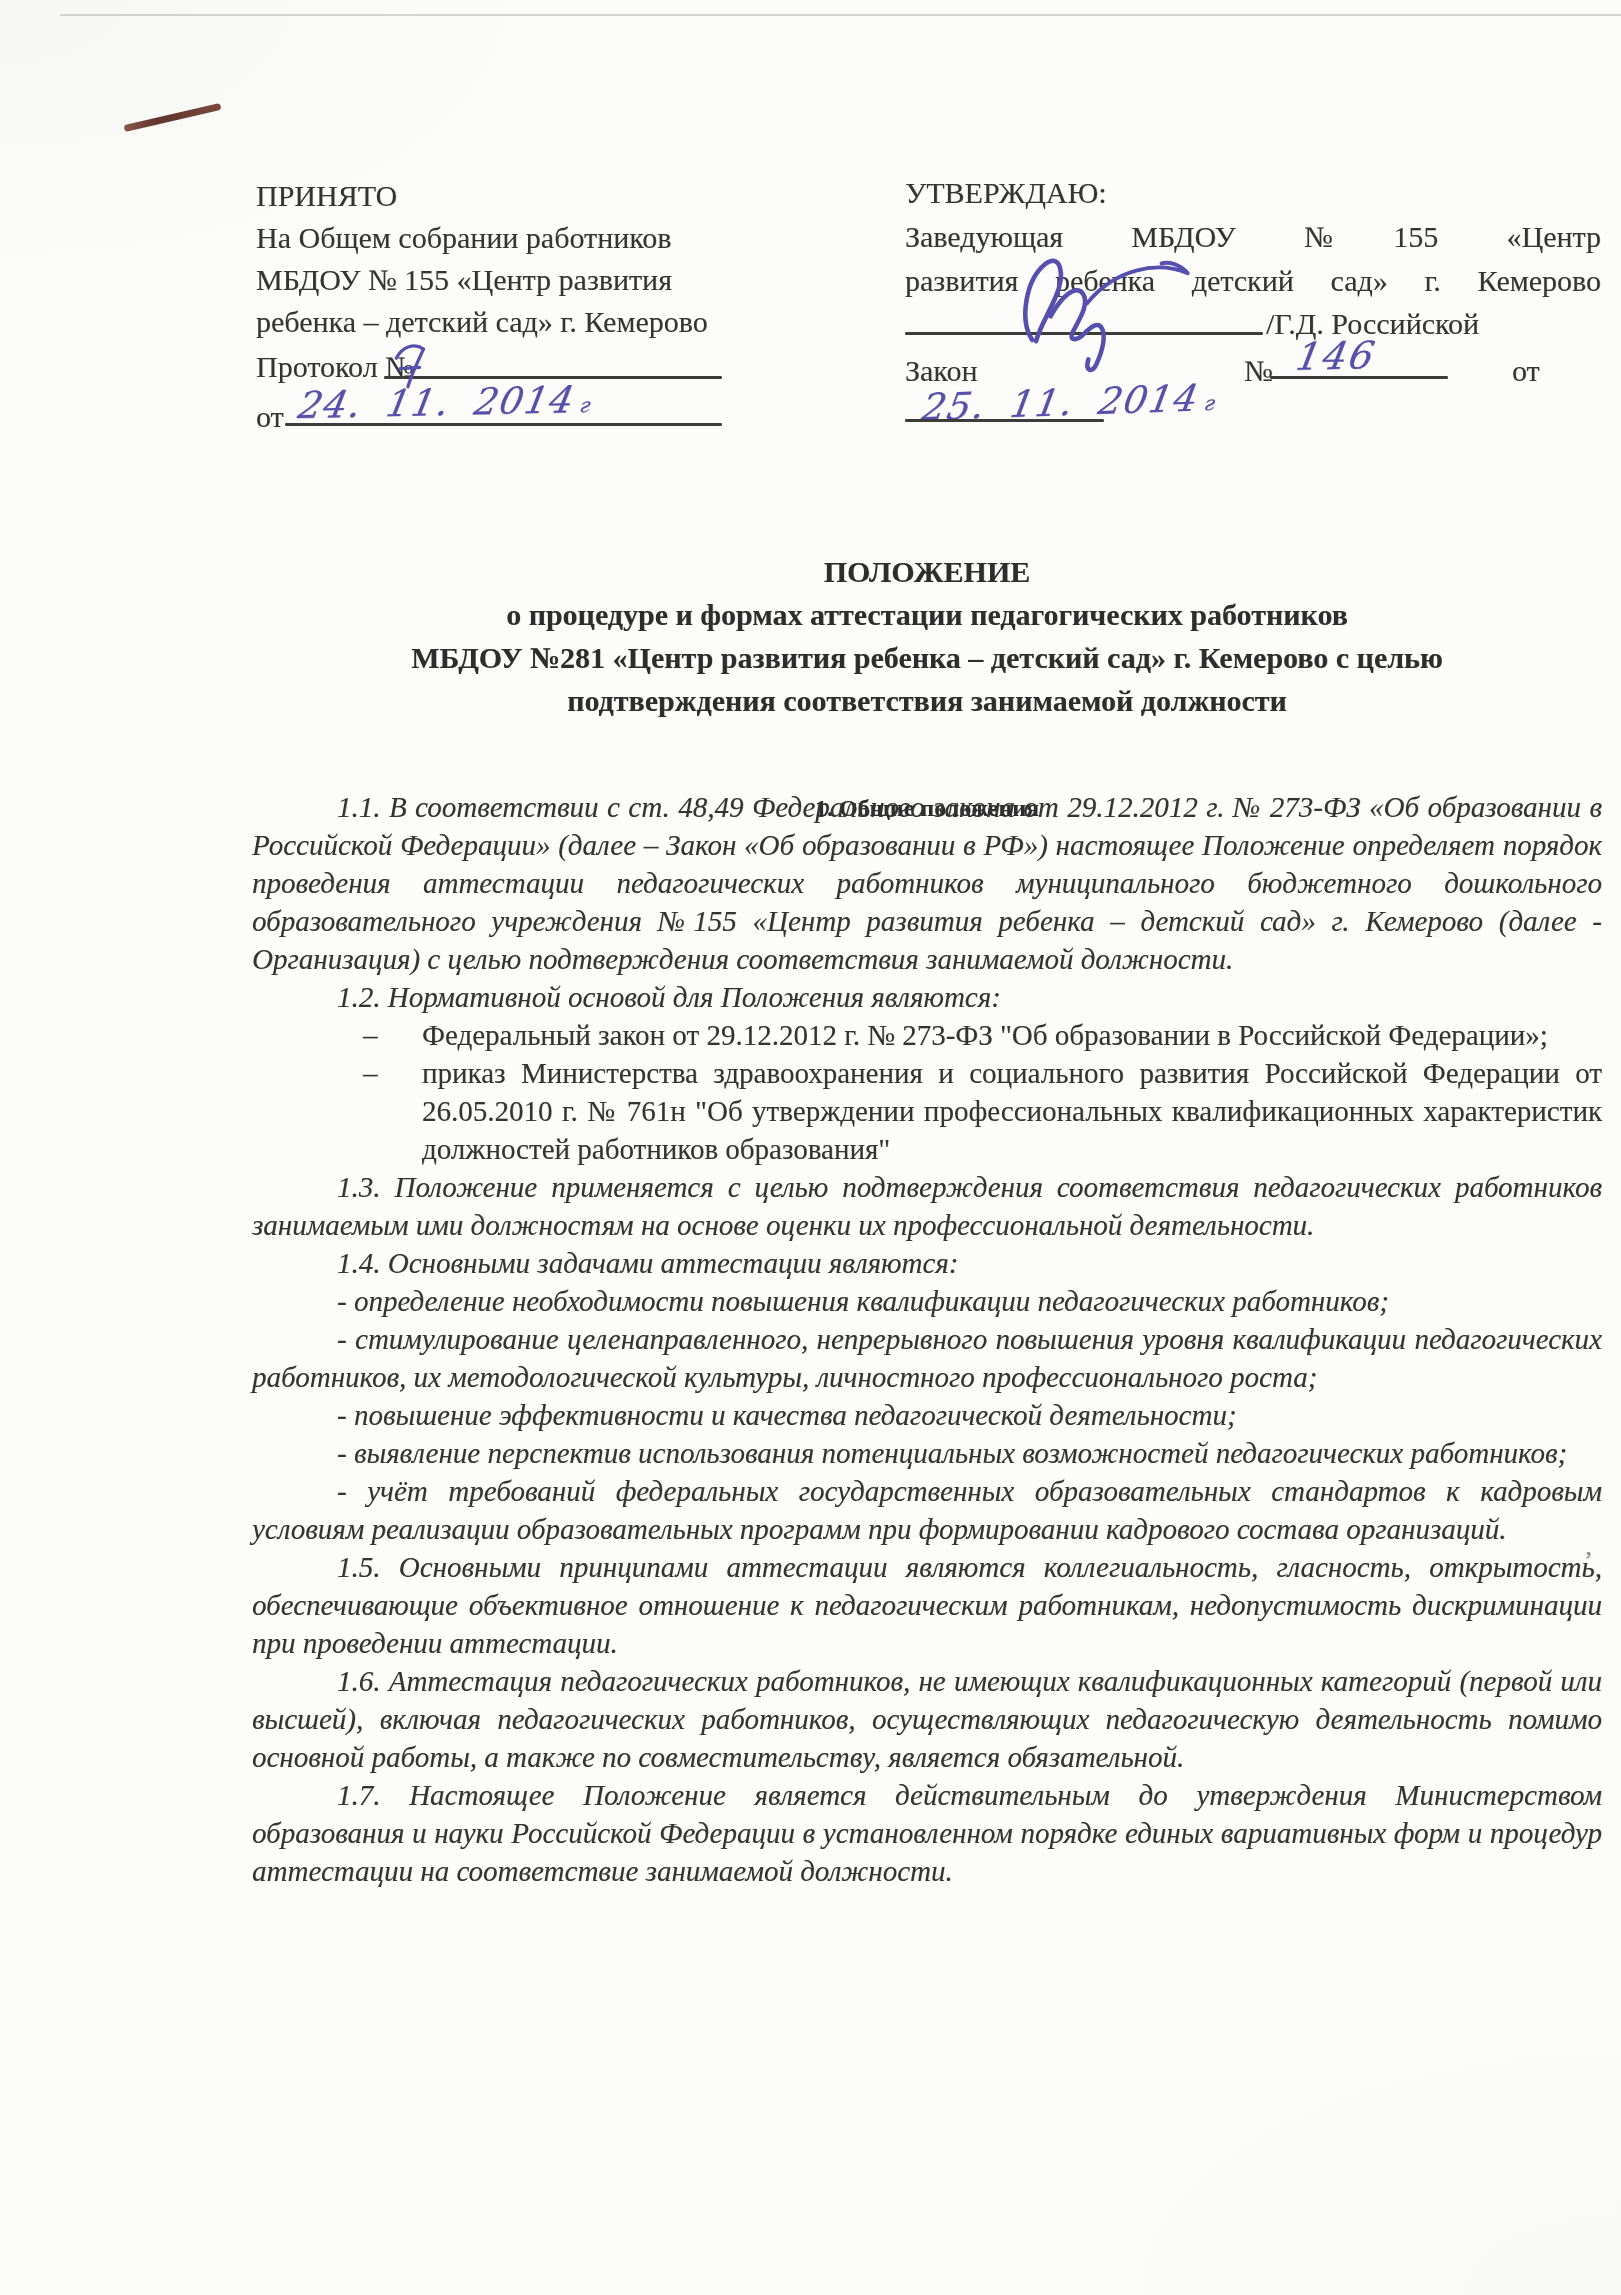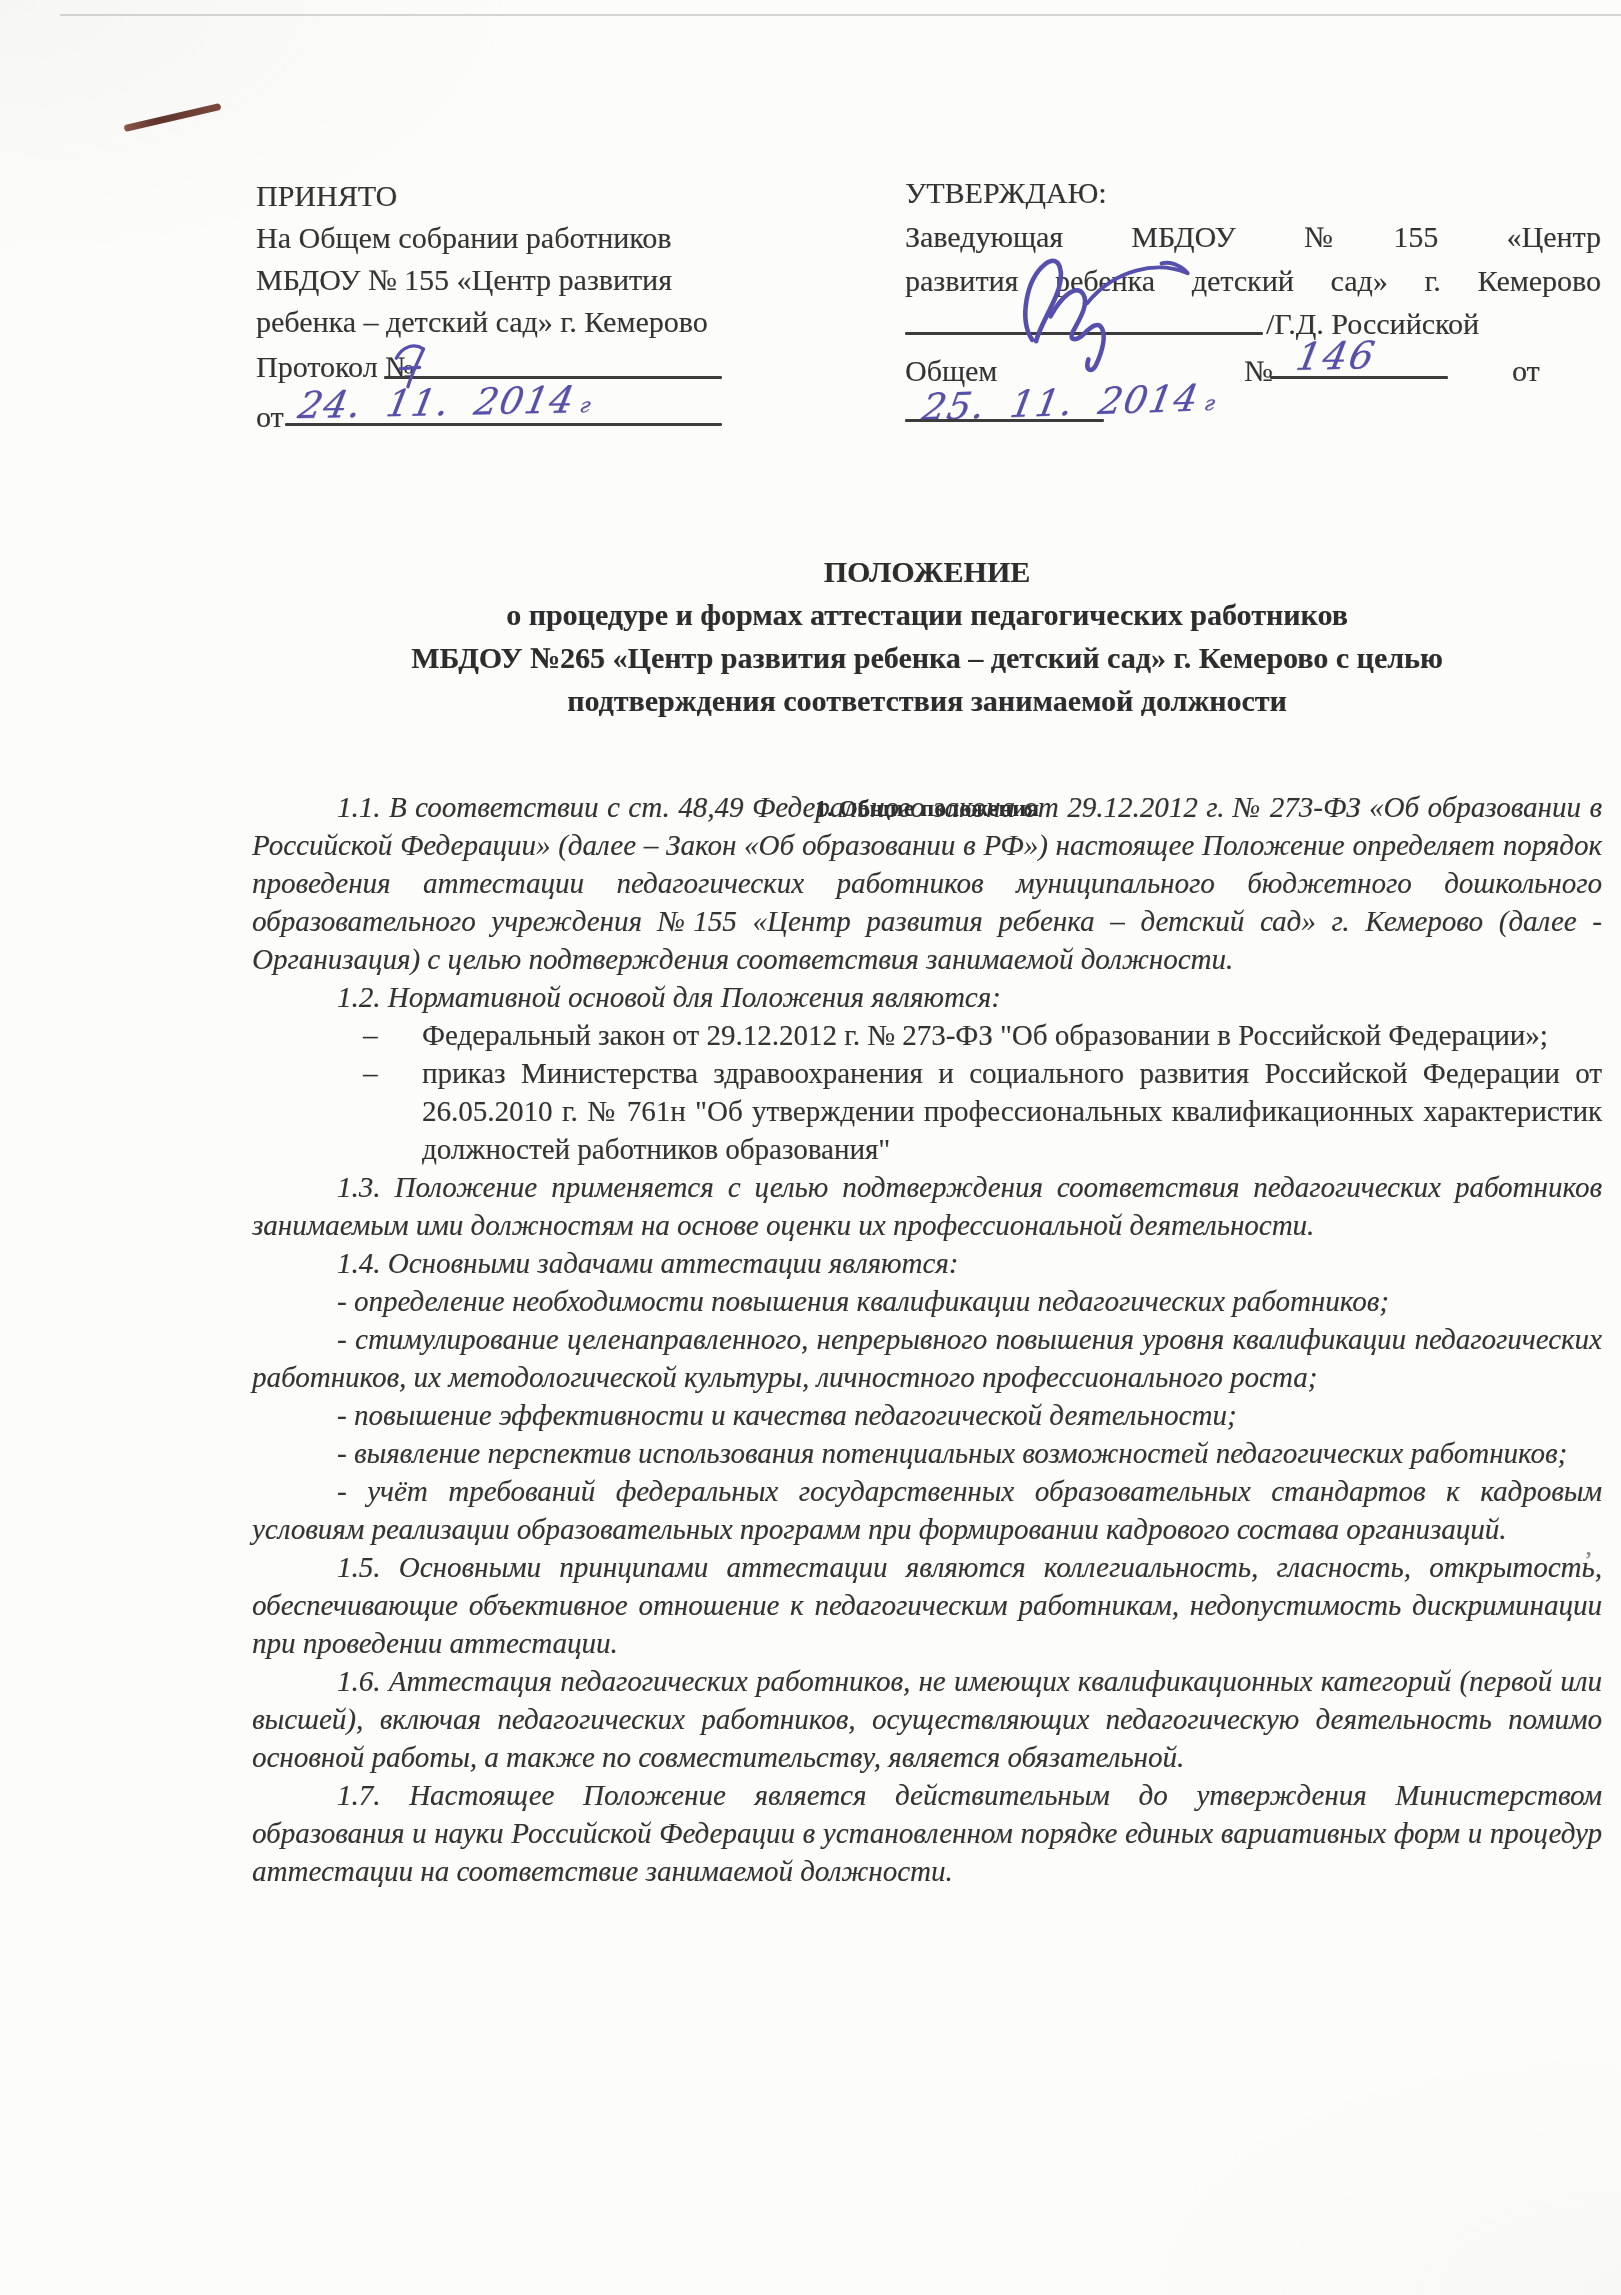--- a/index.html
+++ b/index.html
@@ -106,36 +106,36 @@
 
     <div class="fill-line" style="left:0;top:161px;width:358px;"></div>
     <div class="abs" style="left:361px;top:131px;">/Г.Д. Российской</div>
 
     <svg class="ink-svg abs" style="left:105px;top:72px;" width="196" height="131" viewBox="0 0 300 200">
       <path d="M34,148 C14,118 24,56 54,32 C76,15 86,44 70,82 C58,110 44,132 40,150" stroke-width="7"></path>
       <path d="M62,112 C80,80 102,62 112,78 C122,94 104,120 96,136 C90,148 100,152 114,138 C126,126 136,120 141,131 C147,145 140,168 132,186 C126,199 114,196 120,178" stroke-width="7"></path>
       <path d="M118,92 C160,40 225,26 272,46 C260,32 243,28 232,31" stroke-width="6"></path>
     </svg>
 
-    <div class="abs" style="left:0;top:178px;">Общем</div>
+    <div class="abs" style="left:0;top:178px;">Закон</div>
     <div class="abs" style="left:339px;top:178px;">№</div>
     <div class="fill-line" style="left:365px;top:205px;width:178px;"></div>
     <div class="abs hw hw-num" style="left:392px;top:163px;font-size:38px;letter-spacing:2px;">146</div>
     <div class="abs" style="left:607px;top:178px;">от</div>
 
     <div class="abs hw" style="left:18.3px;top:210px;font-size:37px;transform:skewX(-12deg) rotate(-2deg);">
       <span class="hw-num">25. 11. 2014</span><span class="yr">г</span>
     </div>
     <div class="fill-line" style="left:0;top:248px;width:199px;"></div>
   </div>
 
   <div class="title-block typed">
     <div>ПОЛОЖЕНИЕ</div>
     <div>о процедуре и формах аттестации  педагогических работников</div>
-    <div>МБДОУ №265 «Центр развития ребенка – детский сад» г. Кемерово с целью</div>
+    <div>МБДОУ №281 «Центр развития ребенка – детский сад» г. Кемерово с целью</div>
     <div>подтверждения соответствия занимаемой должности</div>
   </div>
 
   <div class="section-heading typed">1. Общие положения</div>
 
   <div class="doc-body typed">
     <p>1.1. В соответствии с ст. 48,49 Федерального закона от 29.12.2012 г. № 273-ФЗ «Об образовании в Российской Федерации» (далее – Закон «Об образовании в РФ») настоящее Положение определяет порядок проведения аттестации педагогических работников муниципального бюджетного дошкольного образовательного учреждения №155 «Центр развития ребенка – детский сад» г. Кемерово (далее - Организация) с целью подтверждения соответствия занимаемой должности.</p>
     <p>1.2. Нормативной основой для Положения являются:</p>
 
     <div class="list-item">

